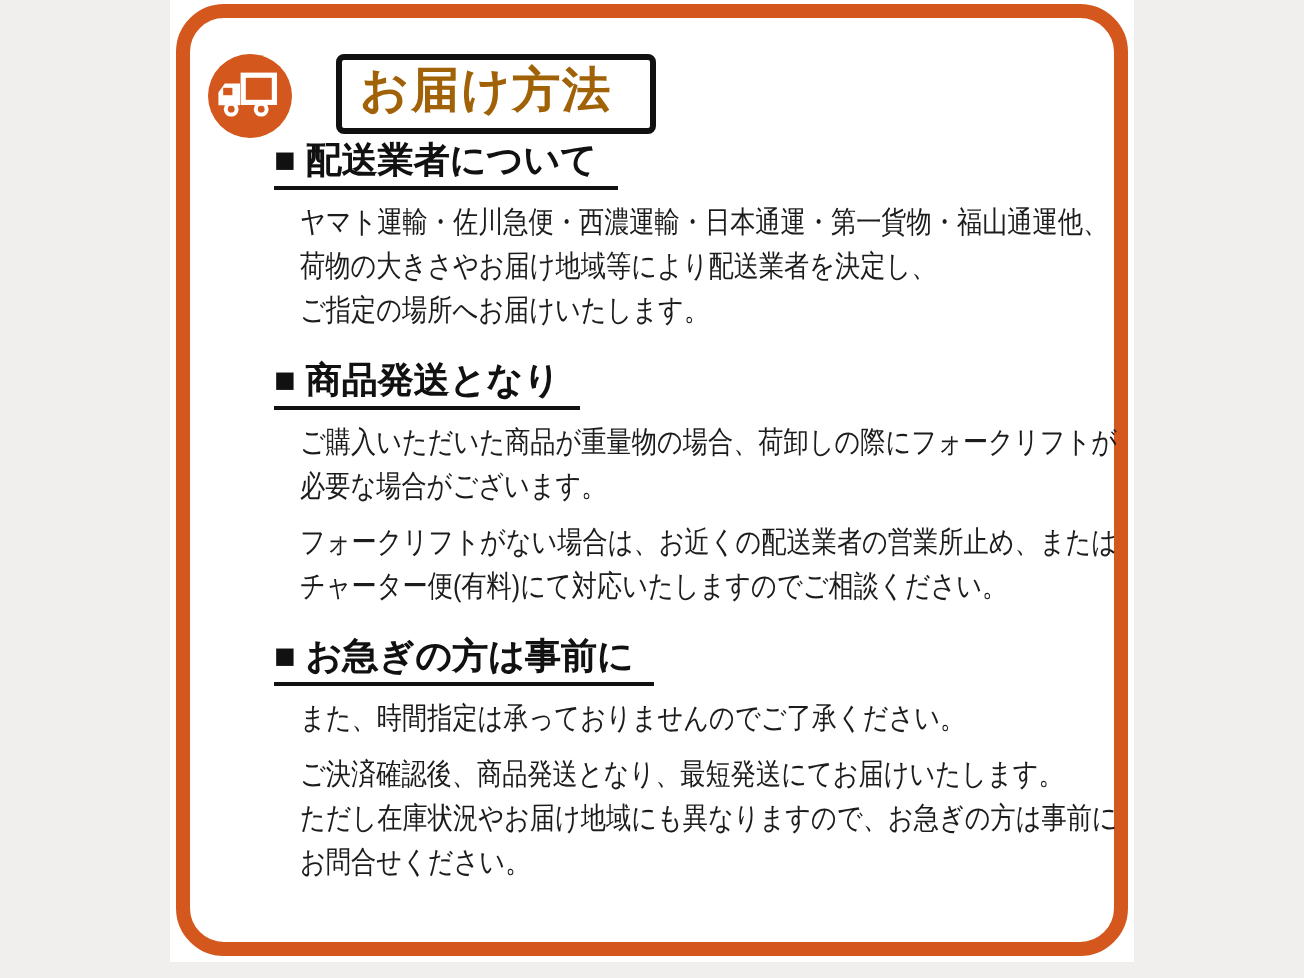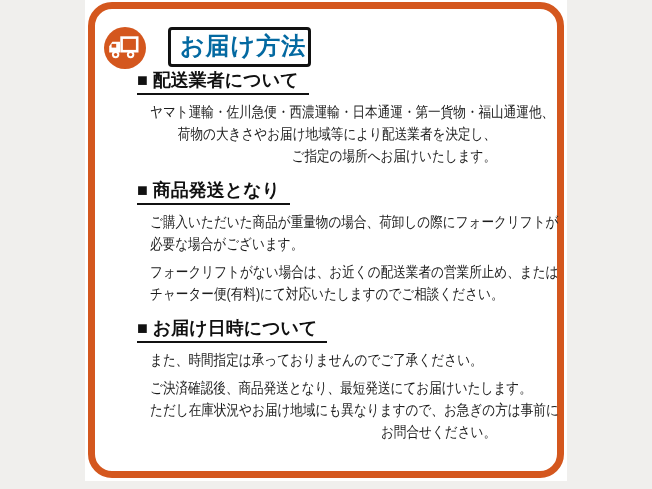--- a/index.html
+++ b/index.html
@@ -19,38 +19,38 @@
     pointer-events:none;
   }
   .header-row{
     position:absolute;left:18px;top:26px;
     display:flex;align-items:flex-start;
   }
   .truck-badge{display:inline-block;width:44px;height:44px;line-height:0;}
   .title-box{
     display:inline-block;margin-left:21px;margin-top:1px;
     border:3px solid #111111;border-radius:4px;
-    padding:2px 2px 4px 9px;
-    font-size:24px;font-weight:bold;color:#0369a1;
+    padding:2px 19px 4px 9px;
+    font-size:24px;font-weight:bold;color:#a16207;
     letter-spacing:1px;line-height:28px;white-space:nowrap;
   }
   .content{
     position:absolute;left:52px;top:70px;width:425px;color:#1c1c1c;
   }
   .section{margin:0 0 13px 0;}
   .sec-title{
     display:inline-block;margin:0 0 6px 0;
     font-size:18px;font-weight:bold;line-height:20px;color:#111111;
     border-bottom:2px solid #111111;padding:0 10px 3px 0;
     white-space:nowrap;
     text-align:center;
   }
   .sec-body{padding-left:13px;}
   .para{margin:0 0 6px 0;}
-  .para:last-child{margin-bottom:0;text-align:right;}
+  .para:last-child{margin-bottom:0;}
   .line{
     font-size:15px;line-height:22px;white-space:nowrap;
     transform:scaleX(0.84);transform-origin:0 0;
   }
 </style>
 </head>
 <body>
 
 <div class="stage">
   <div class="panel">
@@ -93,21 +93,21 @@
             <div class="line">必要な場合がございます。</div>
           </div>
           <div class="para">
             <div class="line">フォークリフトがない場合は、お近くの配送業者の営業所止め、または</div>
             <div class="line">チャーター便(有料)にて対応いたしますのでご相談ください。</div>
           </div>
         </div>
       </div>
 
       <div class="section">
-        <h2 class="sec-title">■ お届け日時について</h2>
+        <h2 class="sec-title">■ お急ぎの方は事前に</h2>
         <div class="sec-body">
           <div class="para">
             <div class="line">また、時間指定は承っておりませんのでご了承ください。</div>
           </div>
           <div class="para">
             <div class="line">ご決済確認後、商品発送となり、最短発送にてお届けいたします。</div>
             <div class="line">ただし在庫状況やお届け地域にも異なりますので、お急ぎの方は事前に</div>
             <div class="line">お問合せください。</div>
           </div>
         </div>

